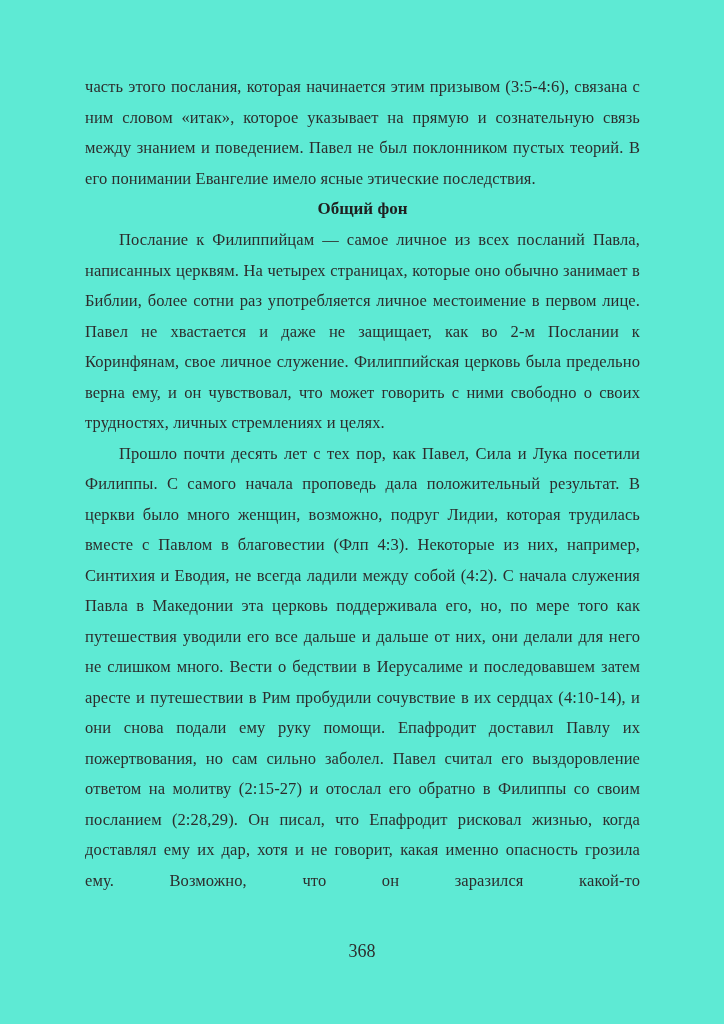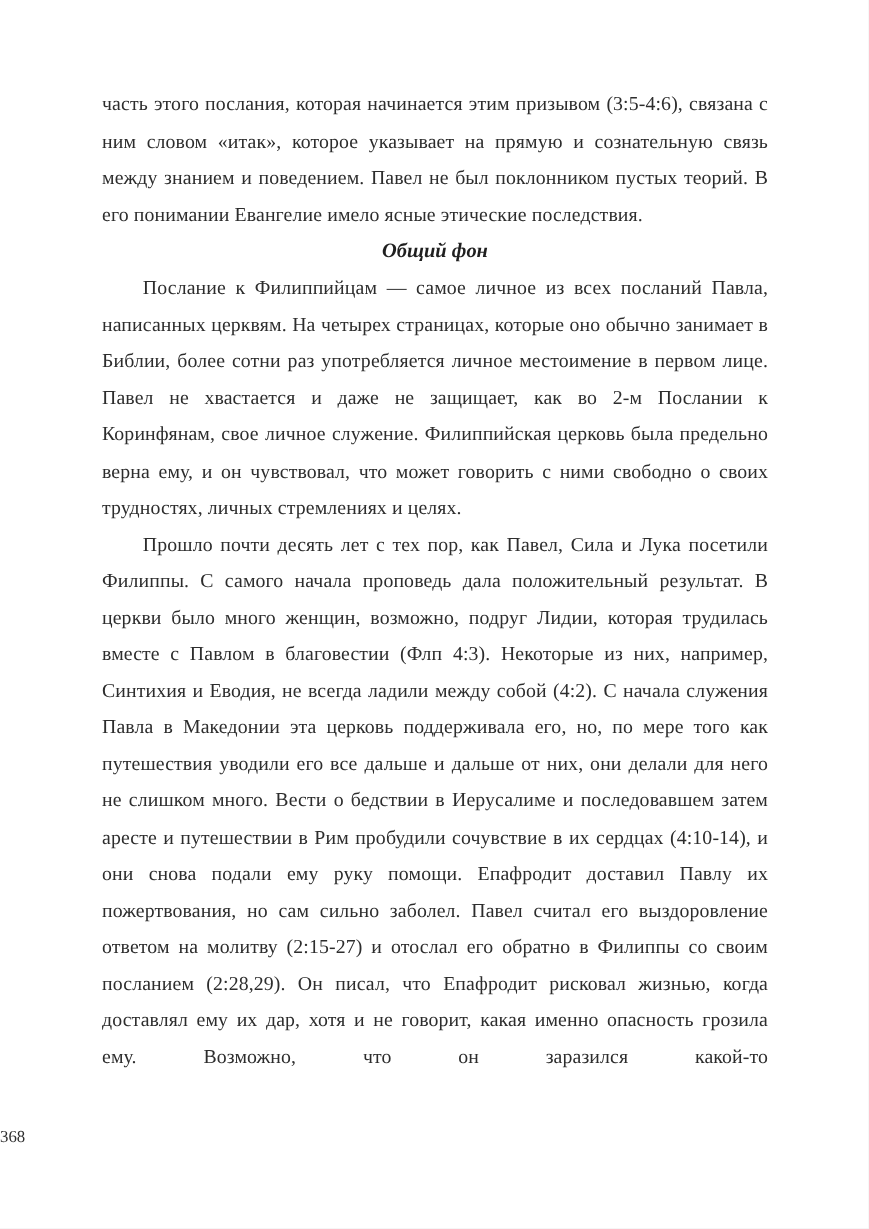--- a/index.html
+++ b/index.html
@@ -5,21 +5,21 @@
   html, body {
     margin: 0;
     padding: 0;
     background: #e8e8e8;
   }
   .document-page {
     position: relative;
     width: 724px;
     height: 1024px;
     margin: 0 auto;
-    background: #ffffff;
+    background: #5eead4;
     overflow: hidden;
     font-family: "Liberation Serif", "DejaVu Serif", serif;
     color: #2d2d2d;
     box-sizing: border-box;
   }
   .text-block {
     position: absolute;
     left: 85px;
     top: 72px;
     width: 555px;
@@ -44,31 +44,30 @@
     font-weight: bold;
     text-align: center;
     color: #1f1f1f;
     letter-spacing: 0.2px;
   }
   .section-subtitle {
     margin: 0 0 1px 0;
     font-size: 17px;
     line-height: 30px;
     font-weight: bold;
-    font-style: italic;
     text-align: center;
     color: #1f1f1f;
   }
   .page-footer {
     position: absolute;
     left: 0;
     top: 941px;
     width: 100%;
-    text-align: left;
-    font-size: 14px;
+    text-align: center;
+    font-size: 18px;
     color: #2d2d2d;
   }
 </style>
 </head>
 <body>
 
 <div class="document-page">
   <div class="text-block">
     <p class="body-par">часть этого послания, которая начинается этим призывом (3:5-4:6), связана с ним словом «итак», которое указывает на прямую и сознательную связь между знанием и поведением. Павел не был поклонником пустых теорий. В его понимании Евангелие имело ясные этические последствия.</p>
 

